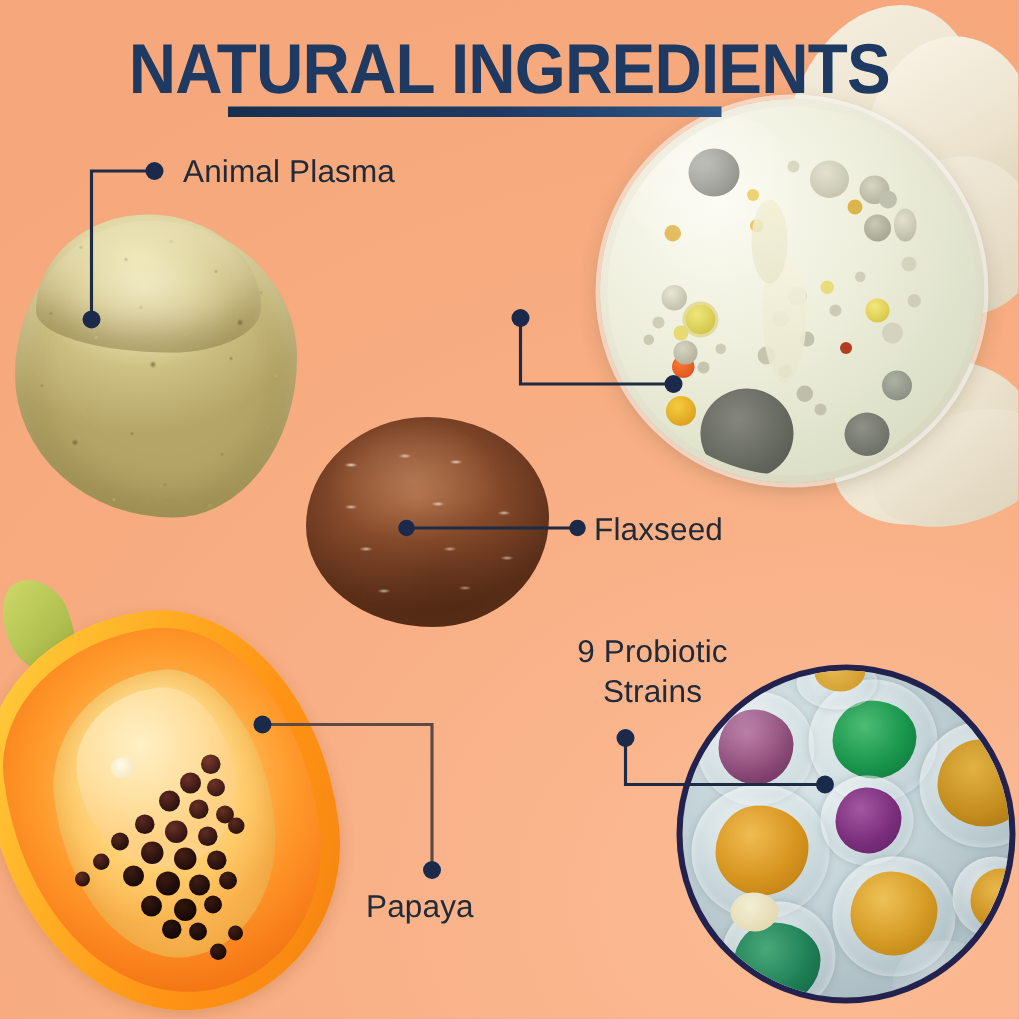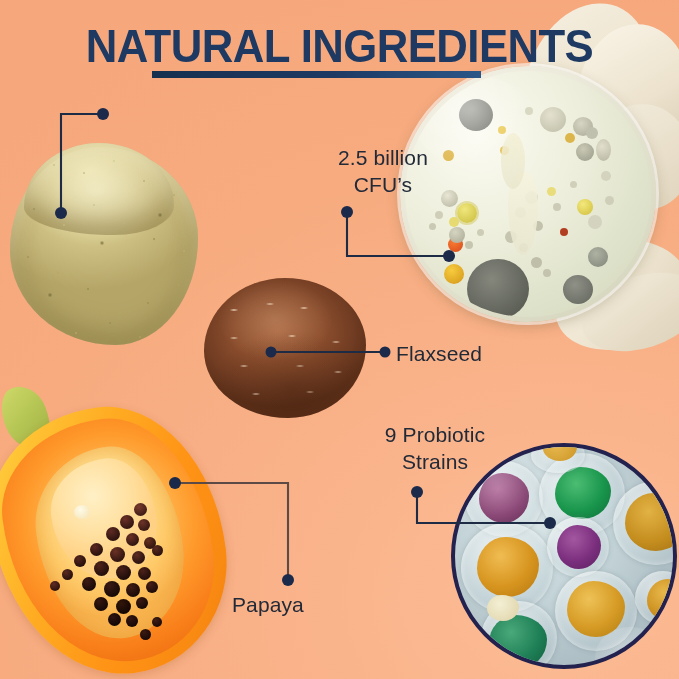--- a/index.html
+++ b/index.html
@@ -40,21 +40,21 @@
     line-height:27px;
     font-family:"Liberation Sans", sans-serif;
     white-space:pre-line;
     z-index:45;
     letter-spacing:.1px;
   }
   #lbl-plasma{left:122px;top:101px;}
   #lbl-cfu{left:293px;top:144px;width:180px;text-align:center;}
   #lbl-flax{left:396px;top:340px;}
   #lbl-prob{left:345px;top:421px;width:180px;text-align:center;}
-  #lbl-papaya{left:232px;top:591px;}
+  #lbl-papaya{left:244px;top:591px;}
 
   
   #leaders{left:0;top:0;width:679px;height:679px;z-index:44;}
 
   
   
   #powder{left:6px;top:143px;width:196px;height:210px;z-index:20;}
   .pw-blob{
     position:absolute;border-radius:48% 52% 44% 56%/52% 46% 54% 48%;
     background:
@@ -371,20 +371,19 @@
       <circle cx="417" cy="492" r="6"></circle>
       <circle cx="550" cy="523" r="6"></circle>
       <circle cx="175" cy="483" r="6"></circle>
       <circle cx="288" cy="580" r="6"></circle>
     </g>
   </svg>
 
   <div class="abs" id="title">NATURAL INGREDIENTS</div>
   <div class="abs" id="title-rule"></div>
 
-  <div class="abs label" id="lbl-cfu">2.5 billion
-CFU’s</div>
+  <div class="abs label" id="lbl-plasma">Animal Plasma</div>
   <div class="abs label" id="lbl-flax">Flaxseed</div>
   <div class="abs label" id="lbl-prob">9 Probiotic
 Strains</div>
   <div class="abs label" id="lbl-papaya">Papaya</div>
 
 </div>
 
 </body></html>

